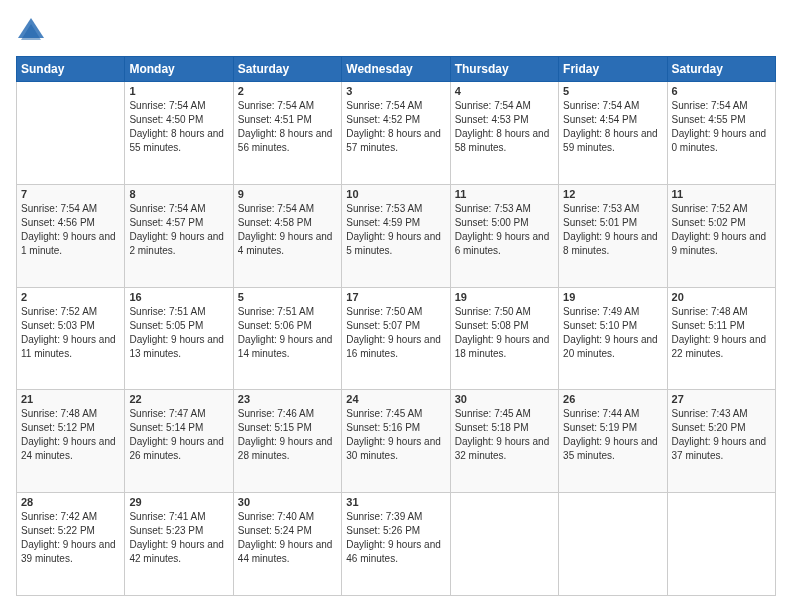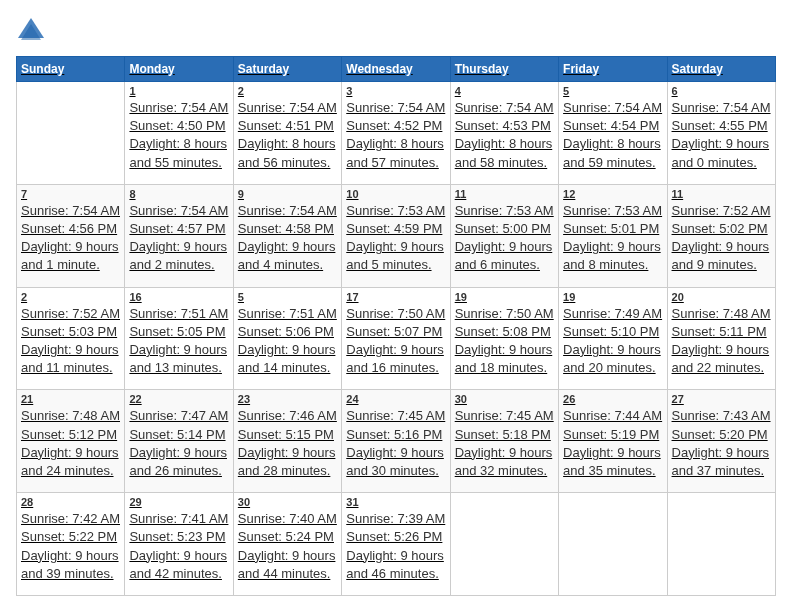--- a/index.html
+++ b/index.html
@@ -56,21 +56,20 @@
       color: #222;
     }
     .location {
       font-size: 14px;
       color: #555;
     }
     .calendar {
       width: 100%;
       border-collapse: collapse;
       flex: 1;
-      text-decoration: underline;
     }
     .calendar thead tr th {
       background-color: #2a6db5;
       color: white;
       font-size: 12px;
       font-weight: bold;
       padding: 5px 4px;
       text-align: left;
       border: 1px solid #1a5fa8;
     }
@@ -87,21 +86,21 @@
     .calendar tbody tr:nth-child(even) td {
       background: #f9f9f9;
     }
     .day-number {
       font-size: 11px;
       font-weight: bold;
       display: block;
       margin-bottom: 2px;
     }
     .day-info {
-      font-size: 13px;
+      font-size: 10px;
       line-height: 1.4;
       color: #333;
     }
   </style>
 </head>
 <body>
 
 <div class="page">
   <div class="header">
     <div class="logo">

